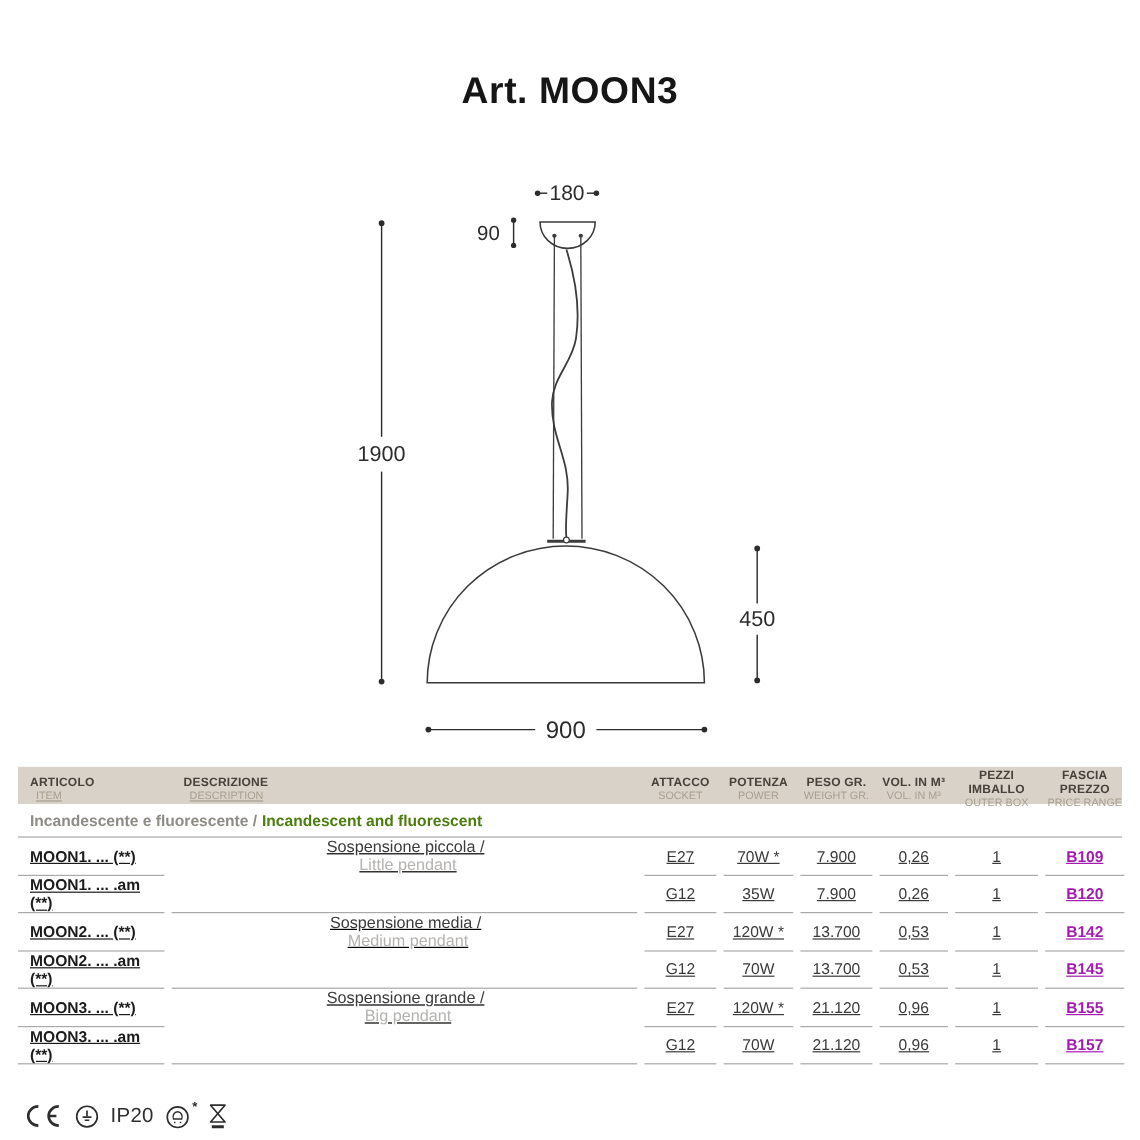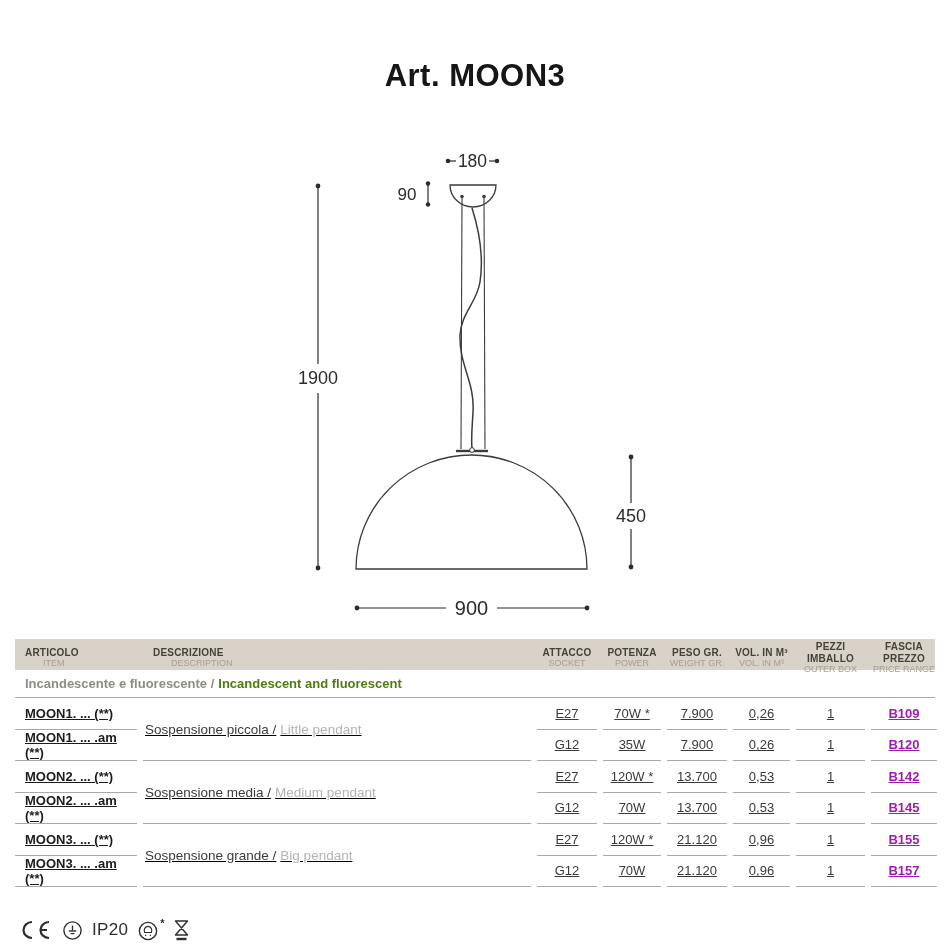--- a/index.html
+++ b/index.html
@@ -21,32 +21,32 @@
   
   .spec-table { position:absolute; left:15px; top:639px; width:920px; }
   .grid8 { display:grid; grid-template-columns:122px 388px 60px 58px 60px 57px 69px 66px;
            column-gap:6px; }
   .thead { background:#d8d2c8; height:31px; align-items:center; padding:0; }
   .h-cell { line-height:1.15; padding-top:2px; }
   .h-it { font-size:10px; font-weight:bold; color:#46413a; letter-spacing:0.2px; }
   .h-en { font-size:9px; color:#a89e90; }
   .h-left { text-align:left; }
   .h-left .h-it { padding-left:10px; }
-  .h-left .h-en { padding-left:28px; }
+  .h-left .h-en { padding-left:15px;text-decoration:underline; }
   .h-center { text-align:center; }
 
   .section-row { height:28px; display:flex; align-items:center; padding-left:10px;
                  border-bottom:1px solid #a9a9a9; font-size:13px; font-weight:bold; }
   .section-it { color:#8f8b85; }
   .section-en { color:#4d7c0f; margin-left:4px; }
 
   .tbody { grid-auto-rows:31.5px; grid-auto-flow:row; }
   .cell { display:flex; align-items:center; border-bottom:1px solid #a9a9a9;text-decoration:underline; }
   .c-article { font-size:13px; font-weight:bold; color:#1c1c1c; padding-left:10px; }
-  .c-desc { grid-row:span 2; font-size:13.5px; padding-left:2px; }
+  .c-desc { grid-row:span 2; font-size:13.5px; padding-left:2px;flex-direction:column; }
   .d-it { color:#3b3b3b; }
   .d-en { color:#b5b3b0; margin-left:4px; }
   .c-data { justify-content:center; font-size:13px; color:#3a3a3a; }
   .c-price { font-weight:bold; color:#a21caf; }
 
   
   .footer { position:absolute; left:17px; top:916px; height:28px; display:flex;
             align-items:center; gap:9px; color:#2e2e2e; }
   .footer svg { display:block; }
   .ip-text { font-size:17px; font-weight:normal; letter-spacing:0.3px; }

